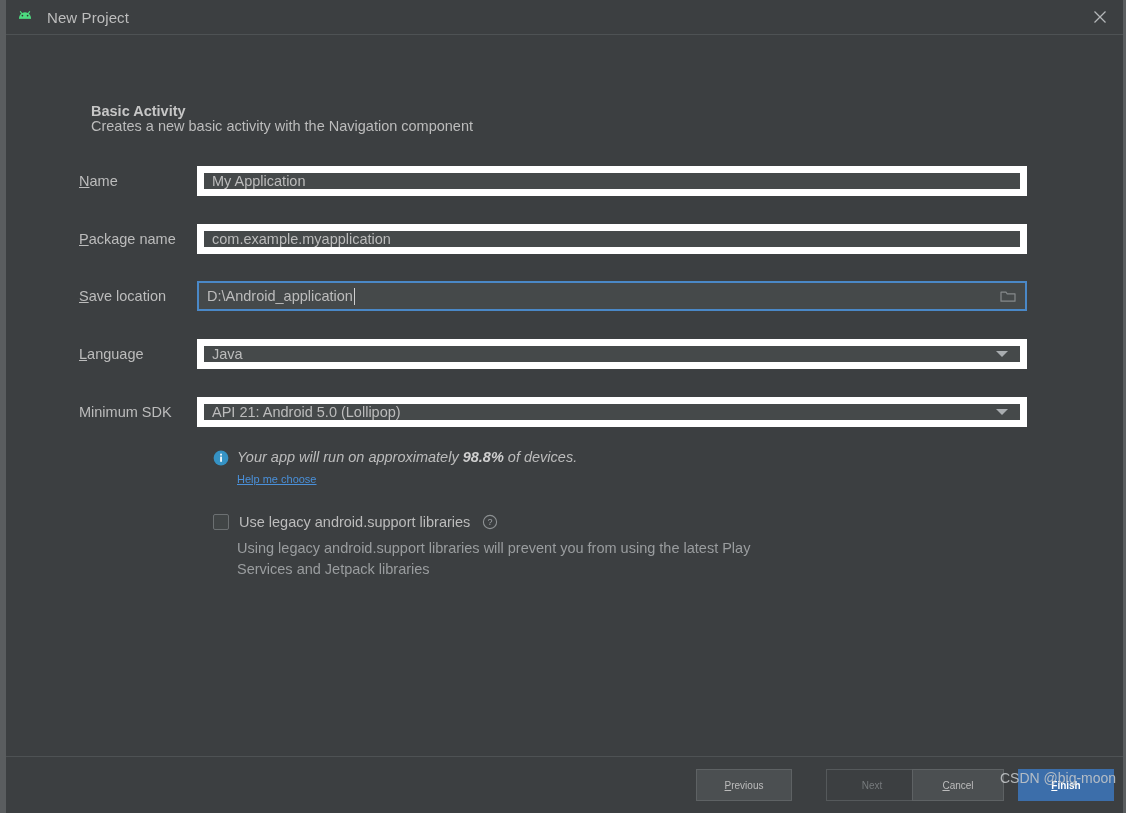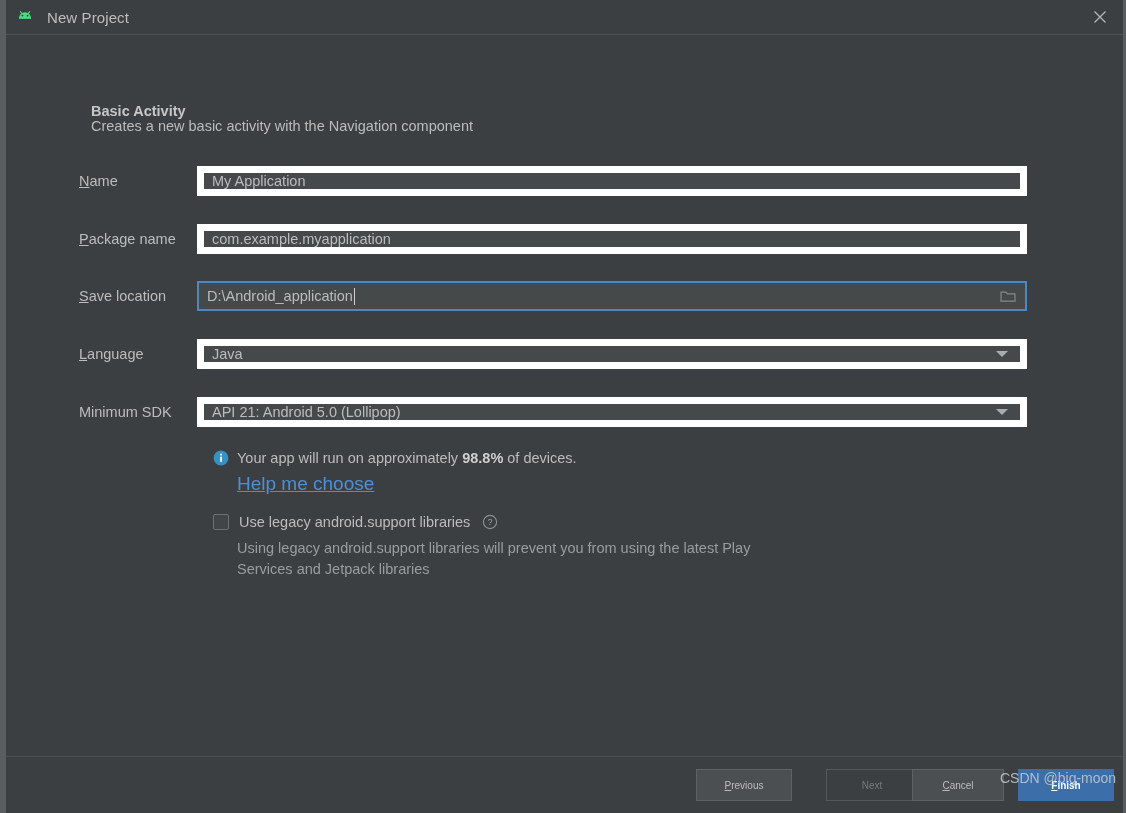--- a/index.html
+++ b/index.html
@@ -159,36 +159,37 @@
   }
 
   
   .info-block {
     position: absolute;
     left: 207px; top: 412px;
     width: 700px;
   }
   .info-line {
     display: flex;
-    align-items: flex-end;
-    font-size: 14.5px;
-    color: #bcbcbc;
+    align-items: center;
+    font-size: 14.5px;
+    color: #bcbcbc;
+    font-style: italic;
   }
   .info-icon {
     width: 16px; height: 16px;
     flex: none;
     margin-right: 8px;
     margin-top: 2px;
   }
   .info-text b { font-weight: bold; color: #cfcfcf; }
   .link {
     display: block;
     margin-left: 24px;
     margin-top: 7px;
-    font-size: 19px;
+    font-size: 11px;
     color: #4a90d9;
     cursor: default;
   }
 
   
   .check-block {
     position: absolute;
     left: 207px; top: 478px;
     width: 760px;
   }

